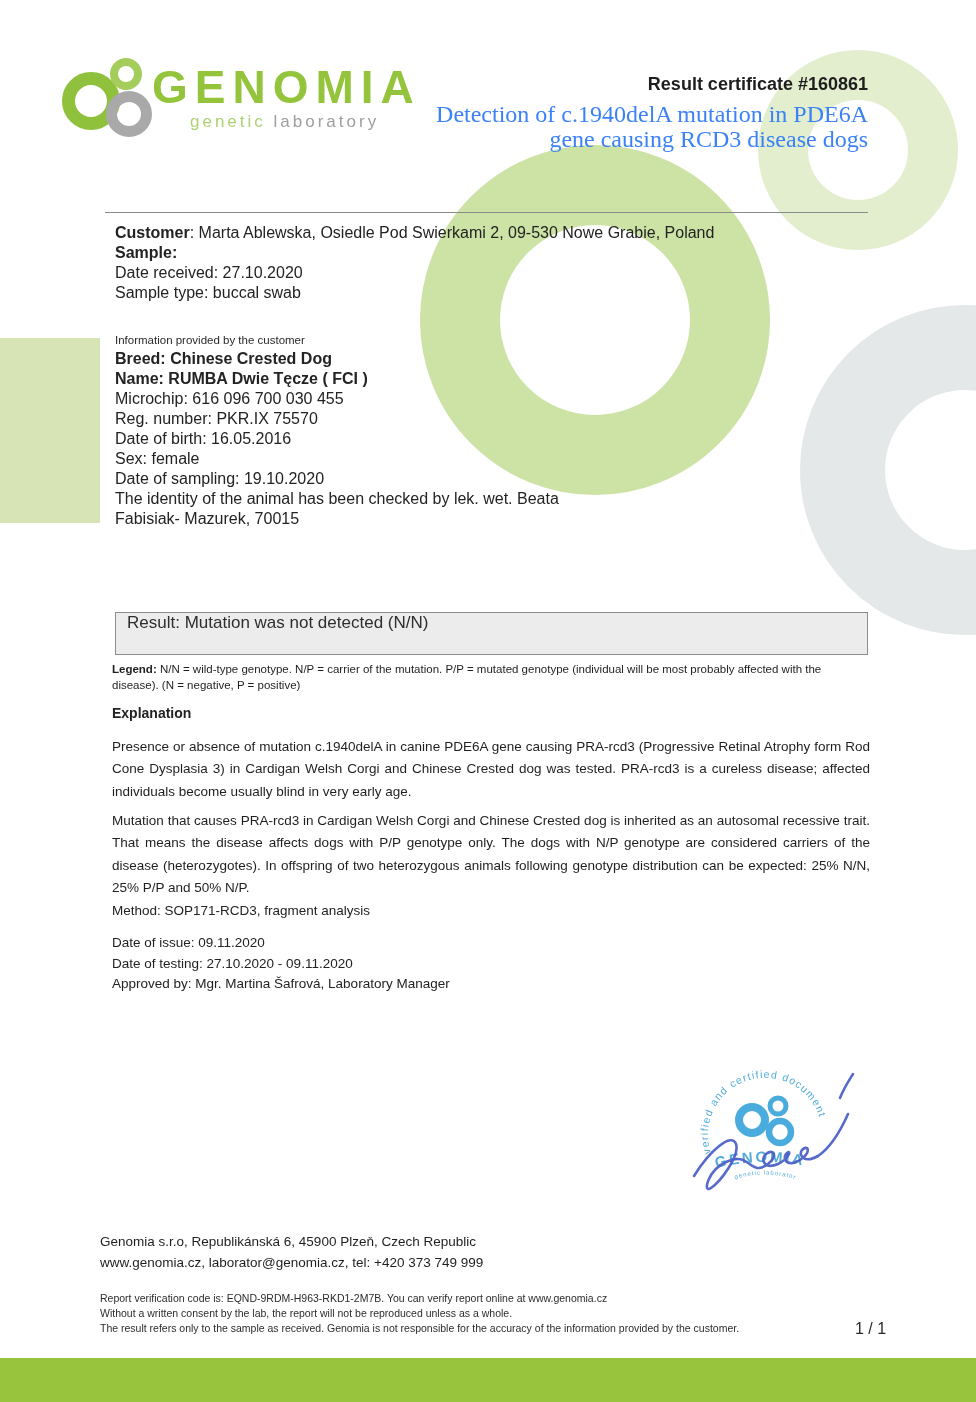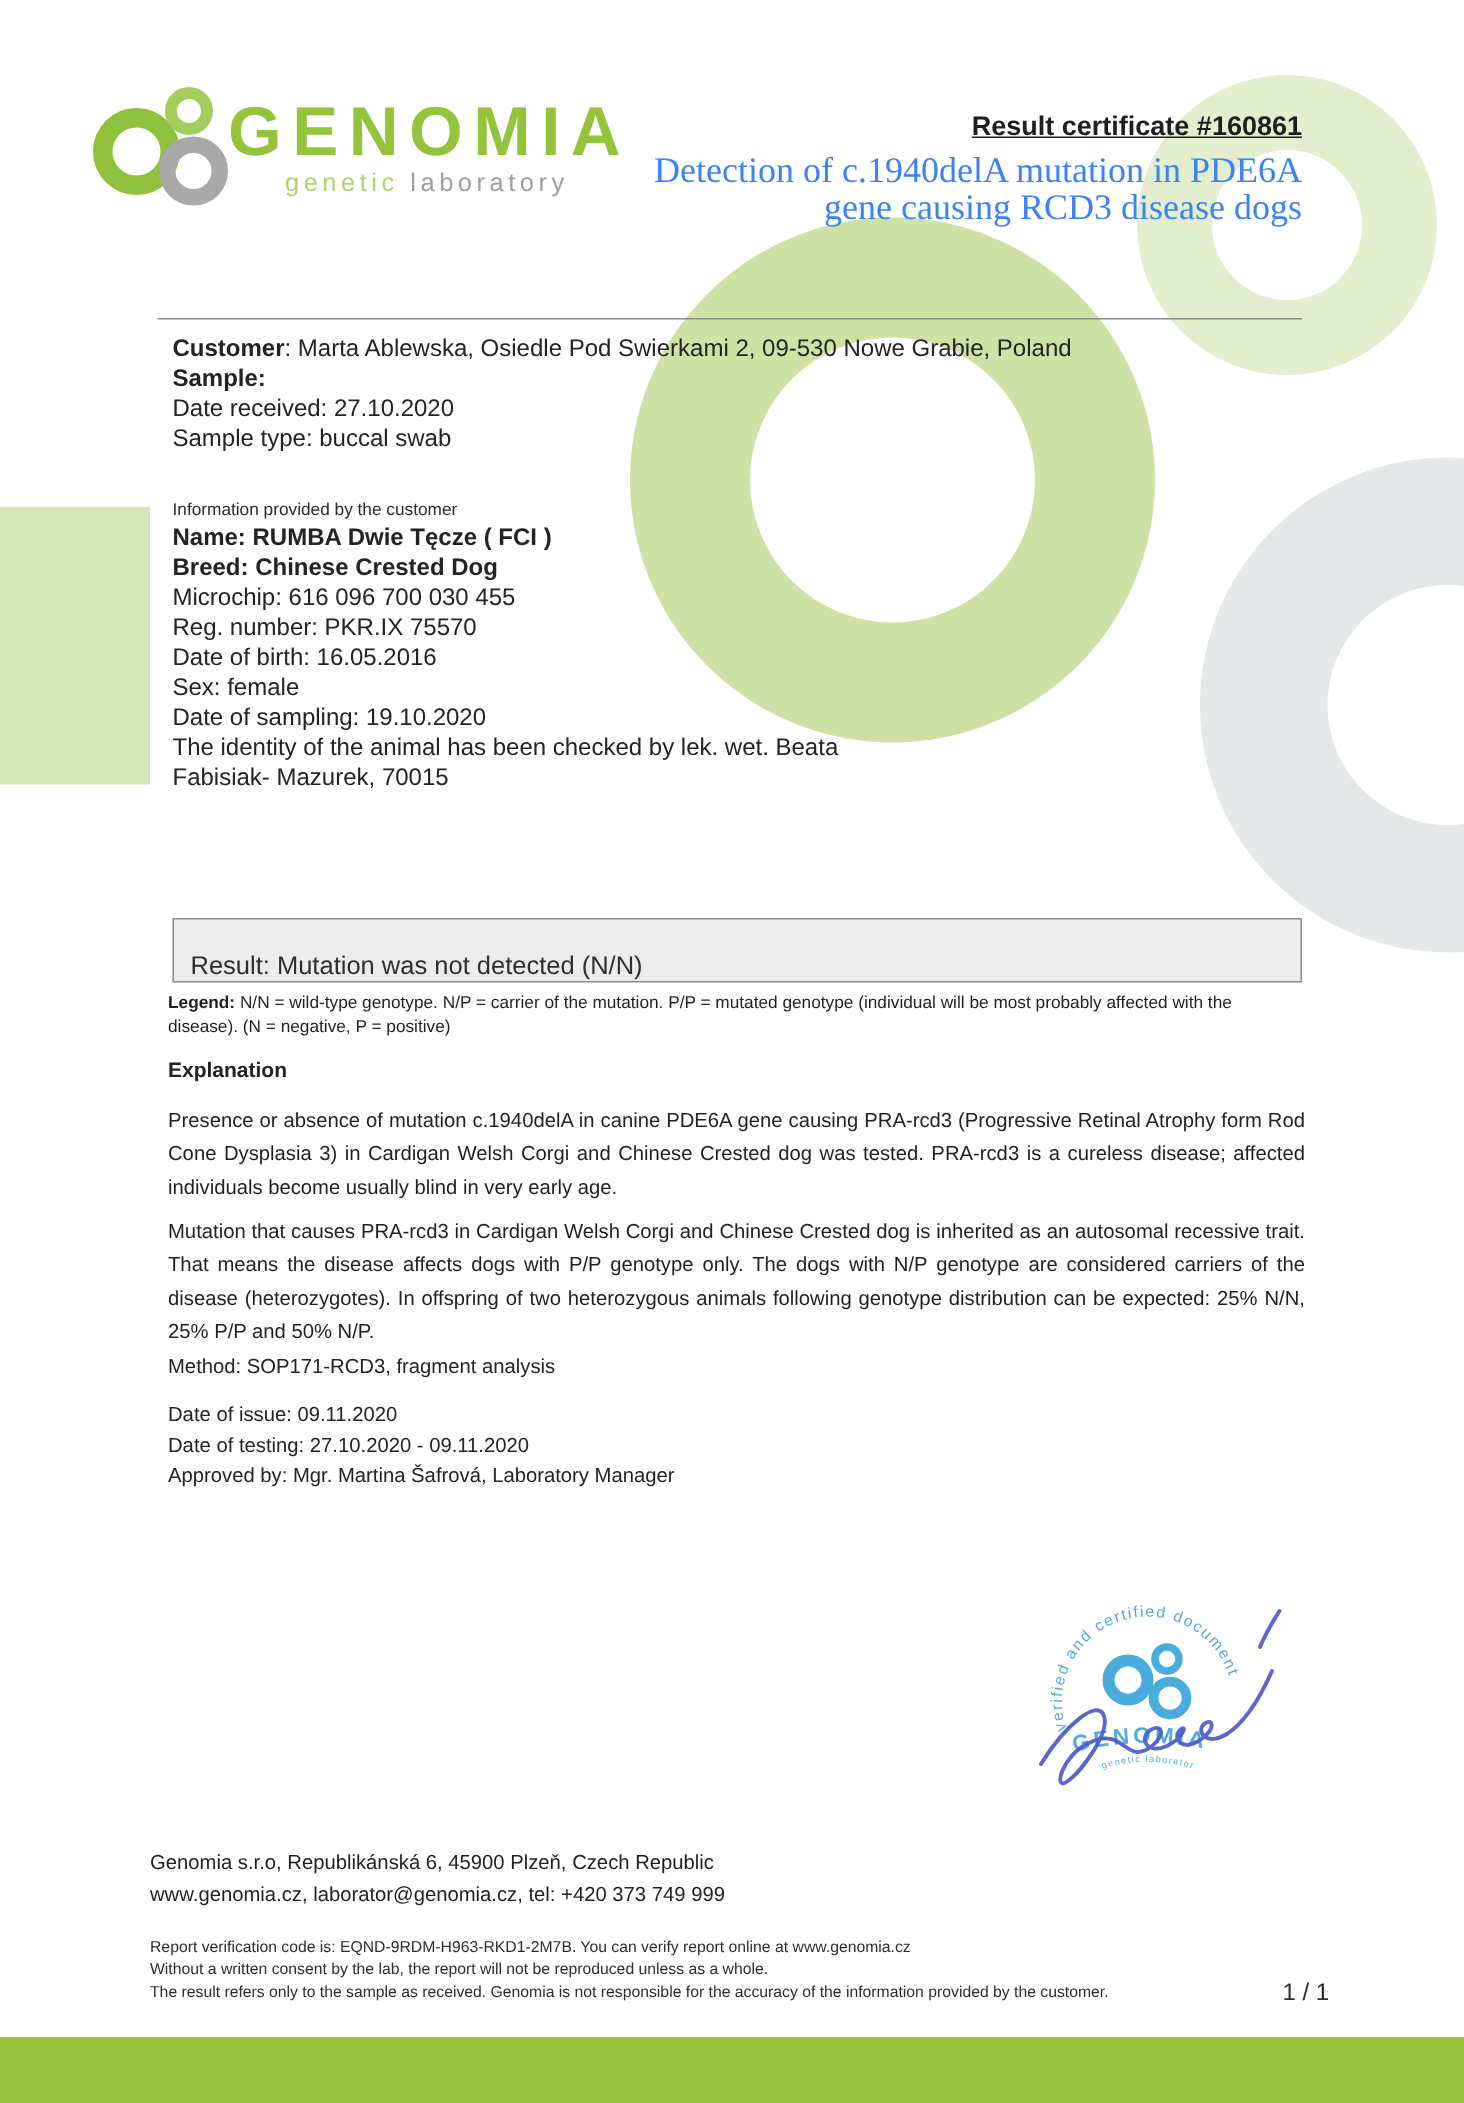--- a/index.html
+++ b/index.html
@@ -23,32 +23,32 @@
   .logo .c{position:absolute;border-radius:50%;background:transparent;}
   .c-big-green{left:0;top:14px;width:32px;height:32px;border:13px solid #8fc13d;}
   .c-small-green{left:48px;top:0;width:16px;height:16px;border:8px solid #a5cd5c;}
   .c-gray{left:44px;top:33px;width:24px;height:24px;border:11px solid #a9a9a9;}
   .brand{position:absolute;left:90px;top:2px;font-size:46px;font-weight:bold;
          letter-spacing:7px;color:#94c43c;}
   .tagline{position:absolute;left:128px;top:54px;font-size:17px;letter-spacing:3px;}
   .tagline .g{color:#aed173;} .tagline .l{color:#9e9e9e;}
 
   .titleblock{position:absolute;right:108px;top:74px;width:520px;text-align:right;z-index:3;}
-  .titleblock .t1{font-size:18px;font-weight:bold;margin:0 0 7px 0;color:#1e1e1e;text-decoration:underline;}
+  .titleblock .t1{font-size:18px;font-weight:bold;margin:0 0 7px 0;color:#1e1e1e;}
   .titleblock .t2{font-size:24px;margin:0;line-height:25px;color:#3b82f6;font-family:Liberation Serif, serif;}
 
   
   .abs{position:absolute;z-index:3;}
   .line{font-size:16px;line-height:20px;}
   .b{font-weight:bold;}
   .customer-block{left:115px;top:223px;width:700px;}
   .info-block{left:115px;top:331px;width:560px;}
   .info-head{font-size:11.5px;line-height:18px;color:#2a2a2a;}
   .result-box{left:115px;top:612px;width:751px;height:41px;background:#ececec;
-              border:1px solid #8c8c8c;display:flex;align-items:flex-end;}
+              border:1px solid #8c8c8c;display:flex;align-items:flex-start;}
   .result-box span{font-size:17px;color:#2e2e2e;padding-left:11px;}
   .legend{left:112px;top:662px;width:758px;font-size:11.5px;line-height:15.5px;color:#1f1f1f;}
   .expl-head{left:112px;top:705px;font-size:14px;font-weight:bold;}
   .para{left:112px;width:758px;font-size:13.5px;line-height:22.3px;text-align:justify;color:#1f1f1f;}
   .para1{top:736px;}
   .para2{top:810px;}
   .method{left:112px;top:903px;font-size:13.5px;}
   .dates{left:112px;top:933px;font-size:13.5px;line-height:20.5px;}
   .footer-addr{left:100px;top:1231px;font-size:13.5px;line-height:21px;color:#1f1f1f;}
   .fineprint{left:100px;top:1291px;width:720px;font-size:10.5px;line-height:15px;color:#2c2c2c;}
@@ -83,22 +83,22 @@
 
 <div class="abs customer-block">
   <div class="line"><span class="b">Customer</span><span>: Marta Ablewska, Osiedle Pod Swierkami 2, 09-530 Nowe Grabie, Poland</span></div>
   <div class="line b">Sample:</div>
   <div class="line">Date received: 27.10.2020</div>
   <div class="line">Sample type: buccal swab</div>
 </div>
 
 <div class="abs info-block">
   <div class="info-head">Information provided by the customer</div>
+  <div class="line b">Breed: Chinese Crested Dog</div>
   <div class="line b">Name: RUMBA Dwie Tęcze ( FCI )</div>
-  <div class="line b">Breed: Chinese Crested Dog</div>
   <div class="line">Microchip: 616 096 700 030 455</div>
   <div class="line">Reg. number: PKR.IX 75570</div>
   <div class="line">Date of birth: 16.05.2016</div>
   <div class="line">Sex: female</div>
   <div class="line">Date of sampling: 19.10.2020</div>
   <div class="line">The identity of the animal has been checked by lek. wet. Beata</div>
   <div class="line">Fabisiak- Mazurek, 70015</div>
 </div>
 
 <div class="abs result-box">

